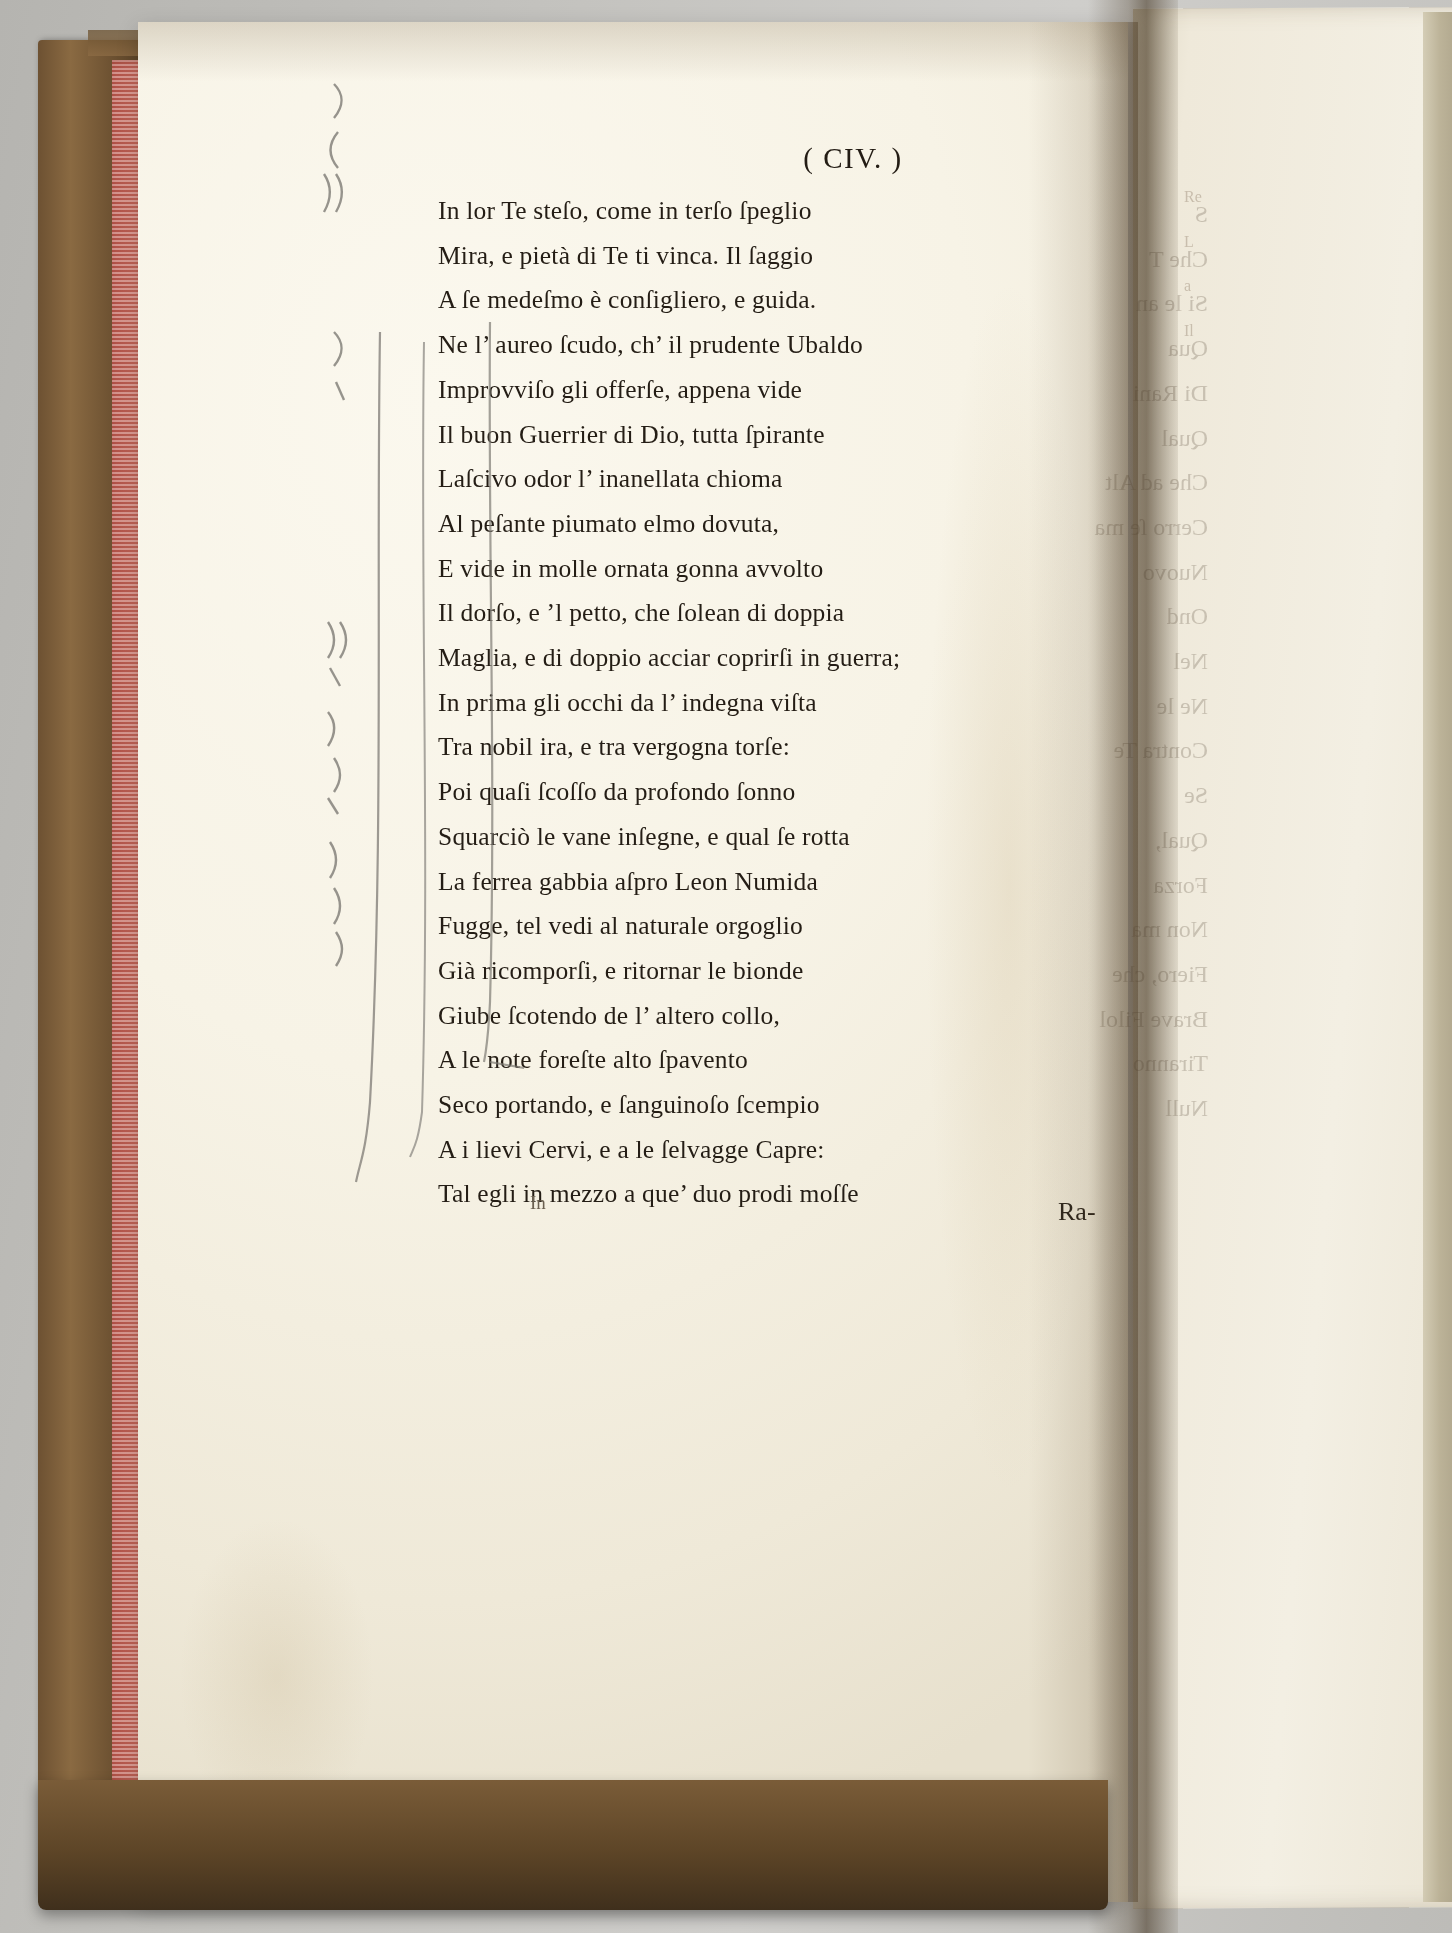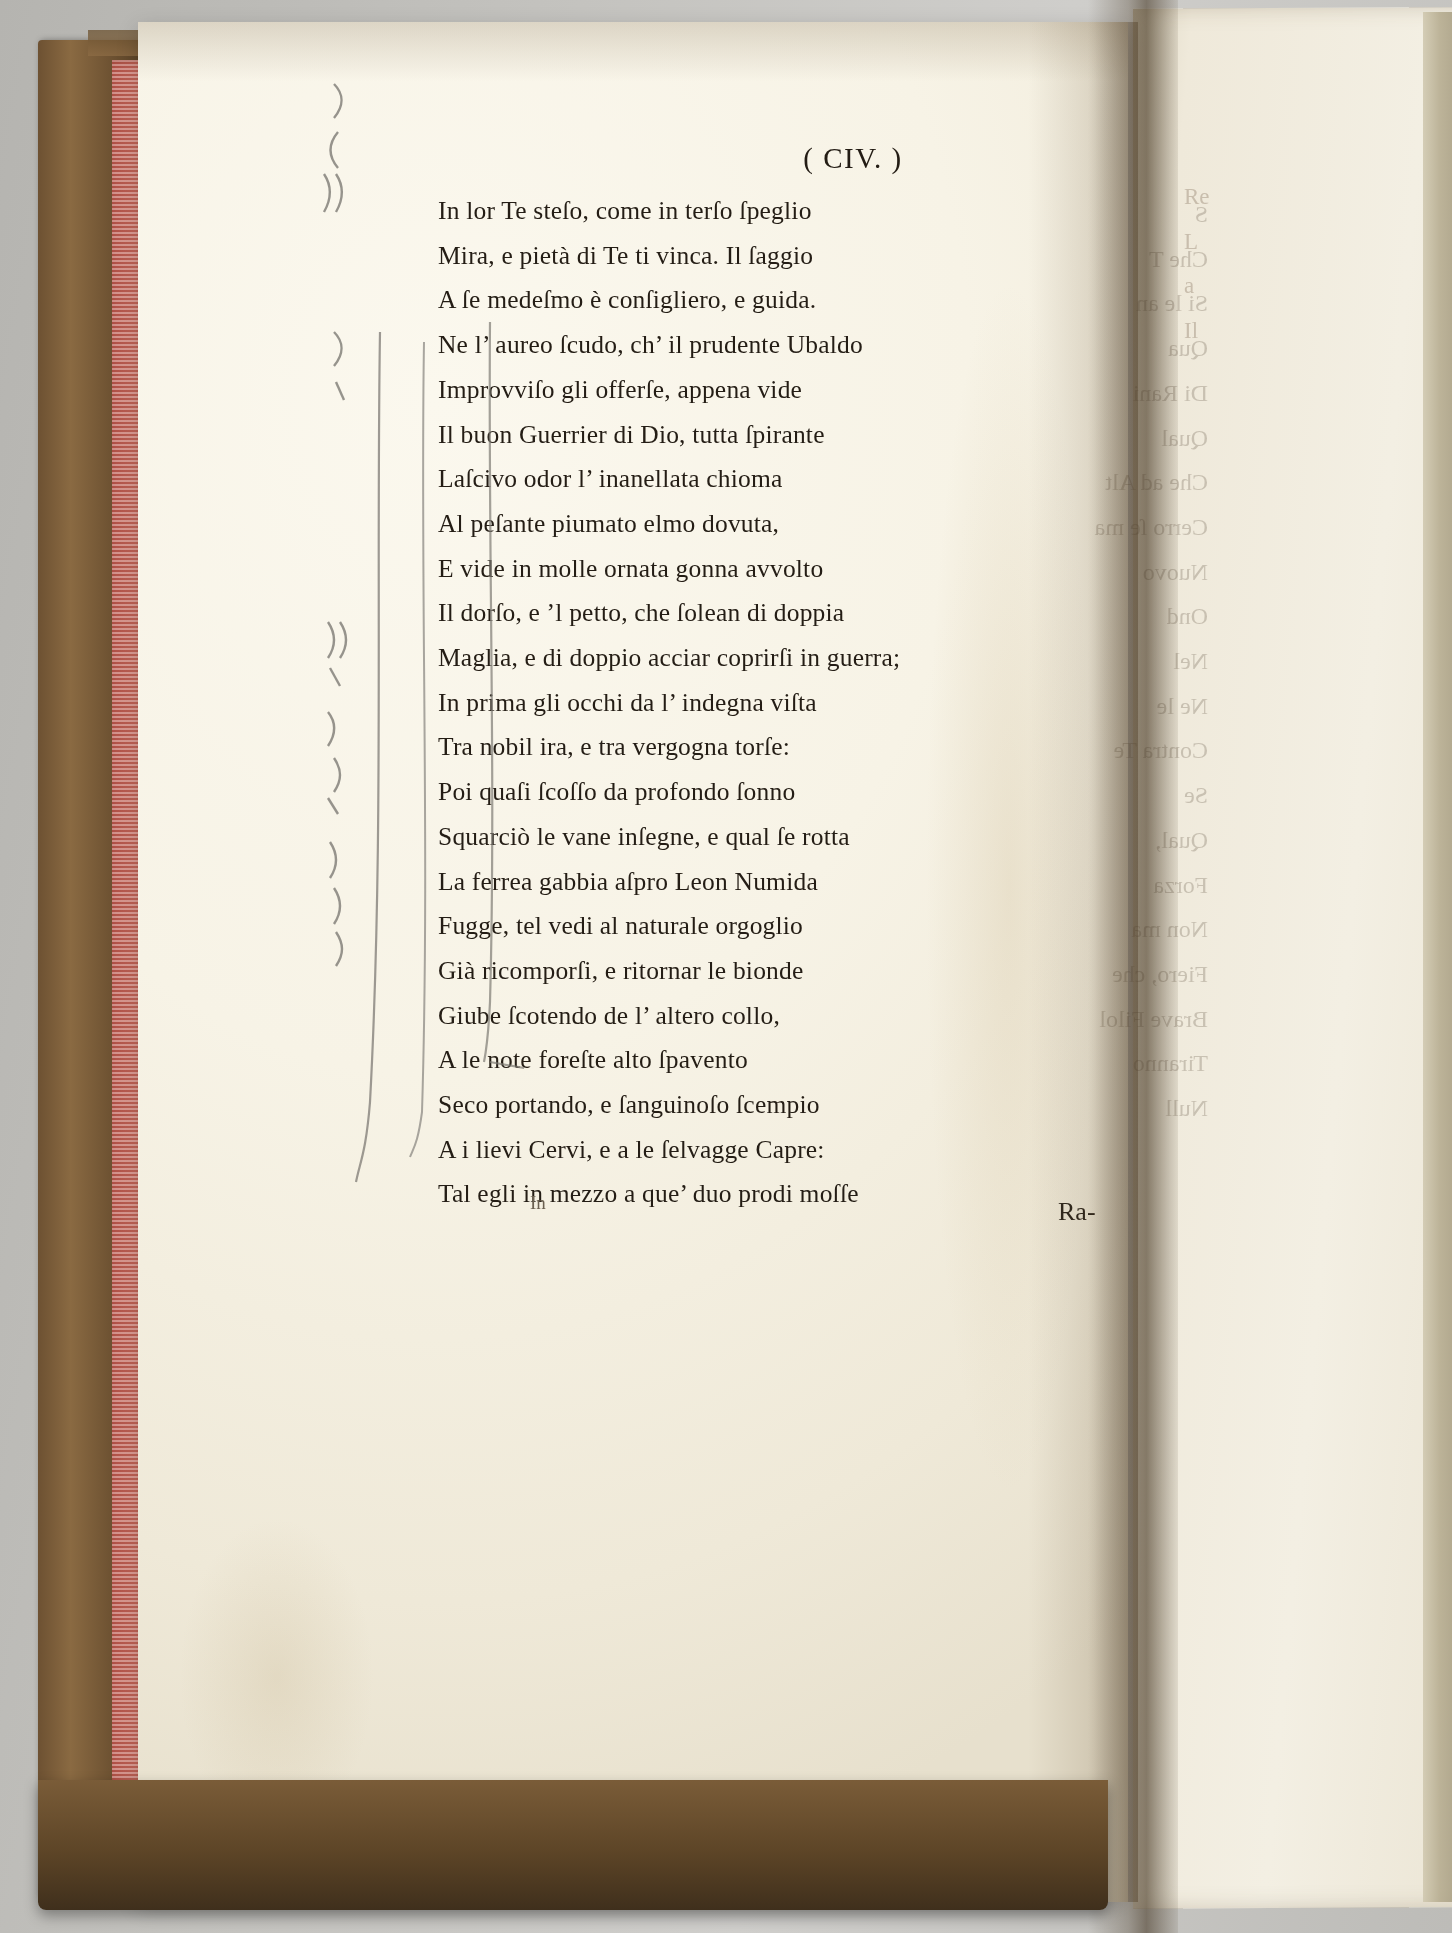--- a/index.html
+++ b/index.html
@@ -187,21 +187,21 @@
     transform: scaleX(-1);
     white-space: pre;
     pointer-events:none;
     font-family:"Liberation Serif", serif;
   }
   .showthrough-right {
     position:absolute;
     left: 1156px;
     top: 175px;
     width: 200px;
-    font-size: 23px;
+    font-size: 16px;
     line-height: 44.7px;
     color: rgba(120,100,80,0.33);
     white-space: pre;
     pointer-events:none;
   }
 
   
   .pencil {
     position:absolute;
     pointer-events:none;

